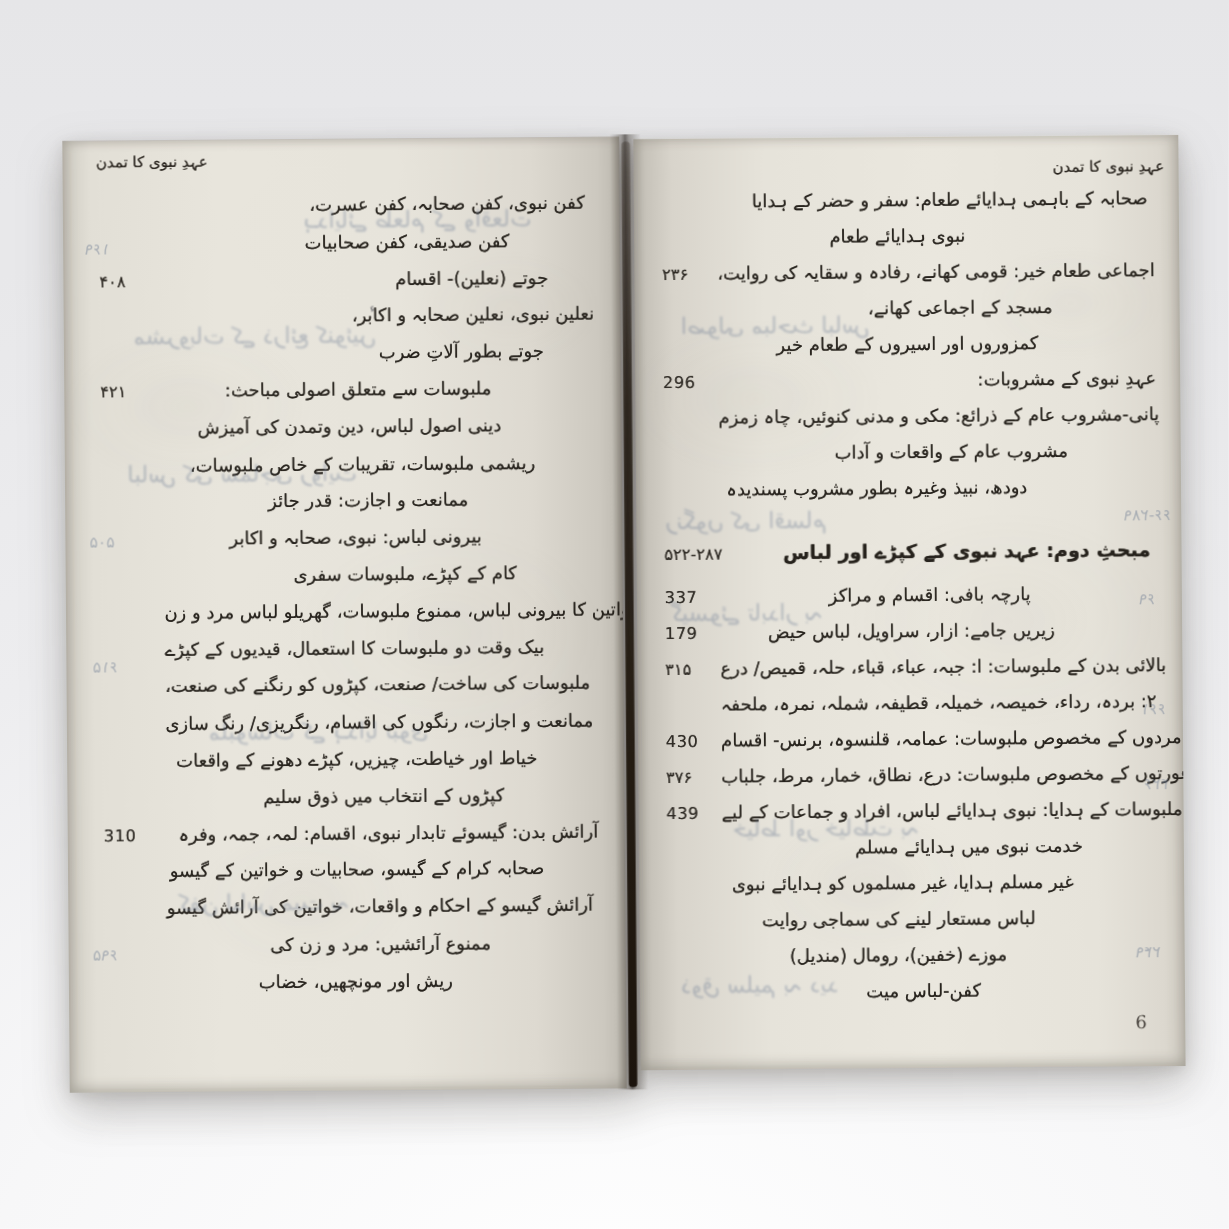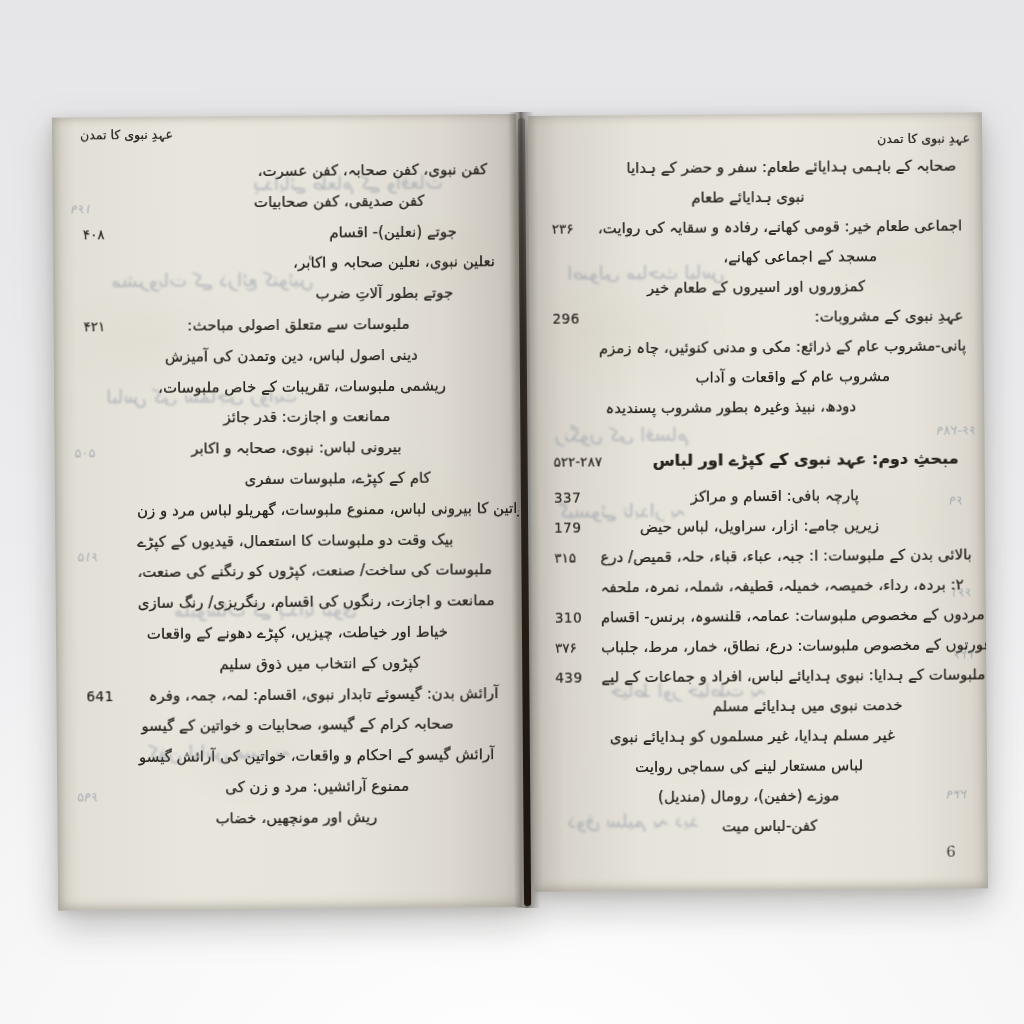--- a/index.html
+++ b/index.html
@@ -129,21 +129,21 @@
         </div>
         <div class="toc-row">
           <span class="num"></span>
           <span class="txt" style="padding-right: 50px;">خیاط اور خیاطت، چیزیں، کپڑے دھونے کے واقعات</span>
         </div>
         <div class="toc-row">
           <span class="num"></span>
           <span class="txt" style="padding-right: 78px;">کپڑوں کے انتخاب میں ذوق سلیم</span>
         </div>
         <div class="toc-row">
-          <span class="num">641</span>
+          <span class="num">310</span>
           <span class="txt" style="padding-right: 0px;">آرائش بدن: گیسوئے تابدار نبوی، اقسام: لمہ، جمہ، وفرہ</span>
         </div>
         <div class="toc-row">
           <span class="num"></span>
           <span class="txt" style="padding-right: 45px;">صحابہ کرام کے گیسو، صحابیات و خواتین کے گیسو</span>
         </div>
         <div class="toc-row">
           <span class="num"></span>
           <span class="txt" style="padding-right: 28px;">آرائش گیسو کے احکام و واقعات، خواتین کی آرائش گیسو</span>
         </div>
@@ -223,21 +223,21 @@
         </div>
         <div class="toc-row">
           <span class="num">۳۱۵</span>
           <span class="txt" style="padding-right: 0px;">بالائی بدن کے ملبوسات: ا: جبہ، عباء، قباء، حلہ، قمیص/ درع</span>
         </div>
         <div class="toc-row">
           <span class="num"></span>
           <span class="txt" style="padding-right: 84px;">۲: بردہ، رداء، خمیصہ، خمیلہ، قطیفہ، شملہ، نمرہ، ملحفہ</span>
         </div>
         <div class="toc-row">
-          <span class="num">310</span>
+          <span class="num">430</span>
           <span class="txt" style="padding-right: 8px;">مردوں کے مخصوص ملبوسات: عمامہ، قلنسوہ، برنس- اقسام</span>
         </div>
         <div class="toc-row">
           <span class="num">۳۷۶</span>
           <span class="txt" style="padding-right: 0px;">عورتوں کے مخصوص ملبوسات: درع، نطاق، خمار، مرط، جلباب</span>
         </div>
         <div class="toc-row">
           <span class="num">439</span>
           <span class="txt" style="padding-right: 0px;">ملبوسات کے ہدایا: نبوی ہدایائے لباس، افراد و جماعات کے لیے</span>
         </div>

